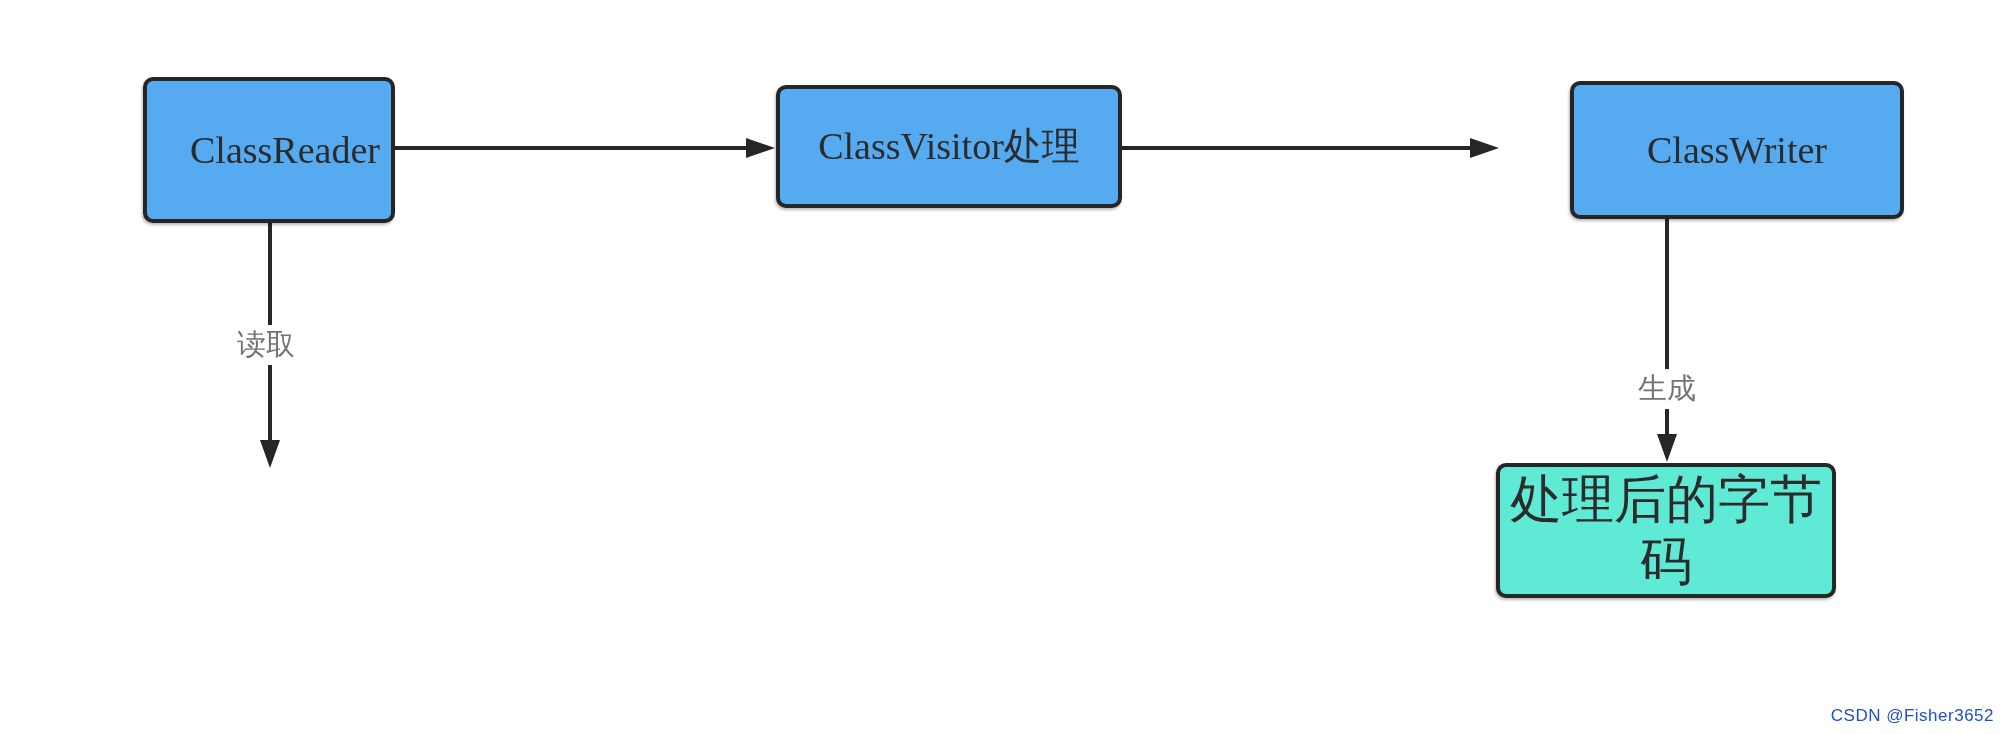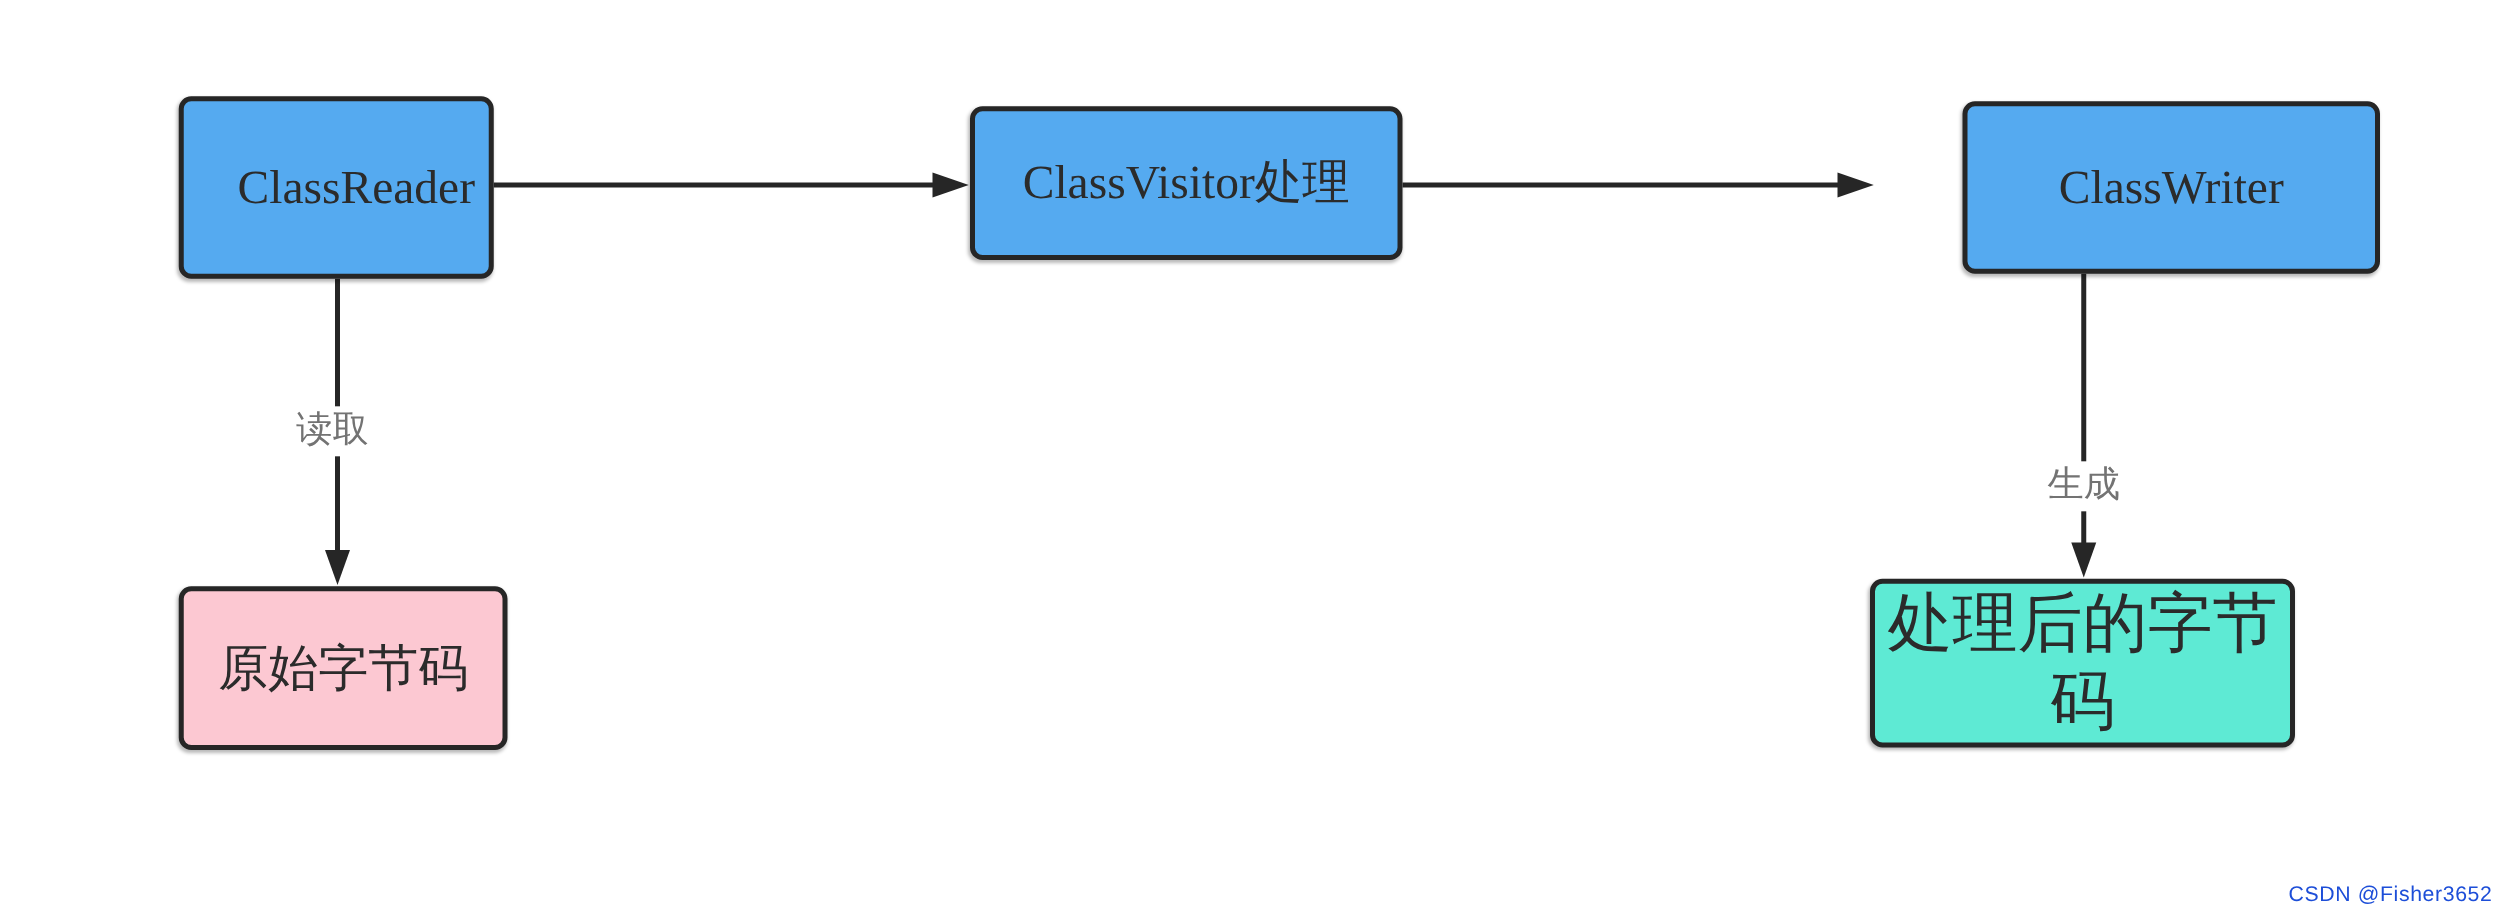--- a/index.html
+++ b/index.html
@@ -106,23 +106,20 @@
   </div>
 
   <div class="node node-blue" id="node-visitor">
     <span>ClassVisitor处理</span>
   </div>
 
   <div class="node node-blue" id="node-writer">
     <span>ClassWriter</span>
   </div>
 
-  <div class="node node-pink" id="node-raw">
-    <span>原始字节码</span>
-  </div>
 
   <div class="node node-red" id="node-processed">
     <span>处理后的字节码</span>
   </div>
 
   <div class="edge-label" id="edge-label-read">读取</div>
 
   <div class="edge-label" id="edge-label-generate">生成</div>
 
   <div class="watermark">CSDN @Fisher3652</div>

